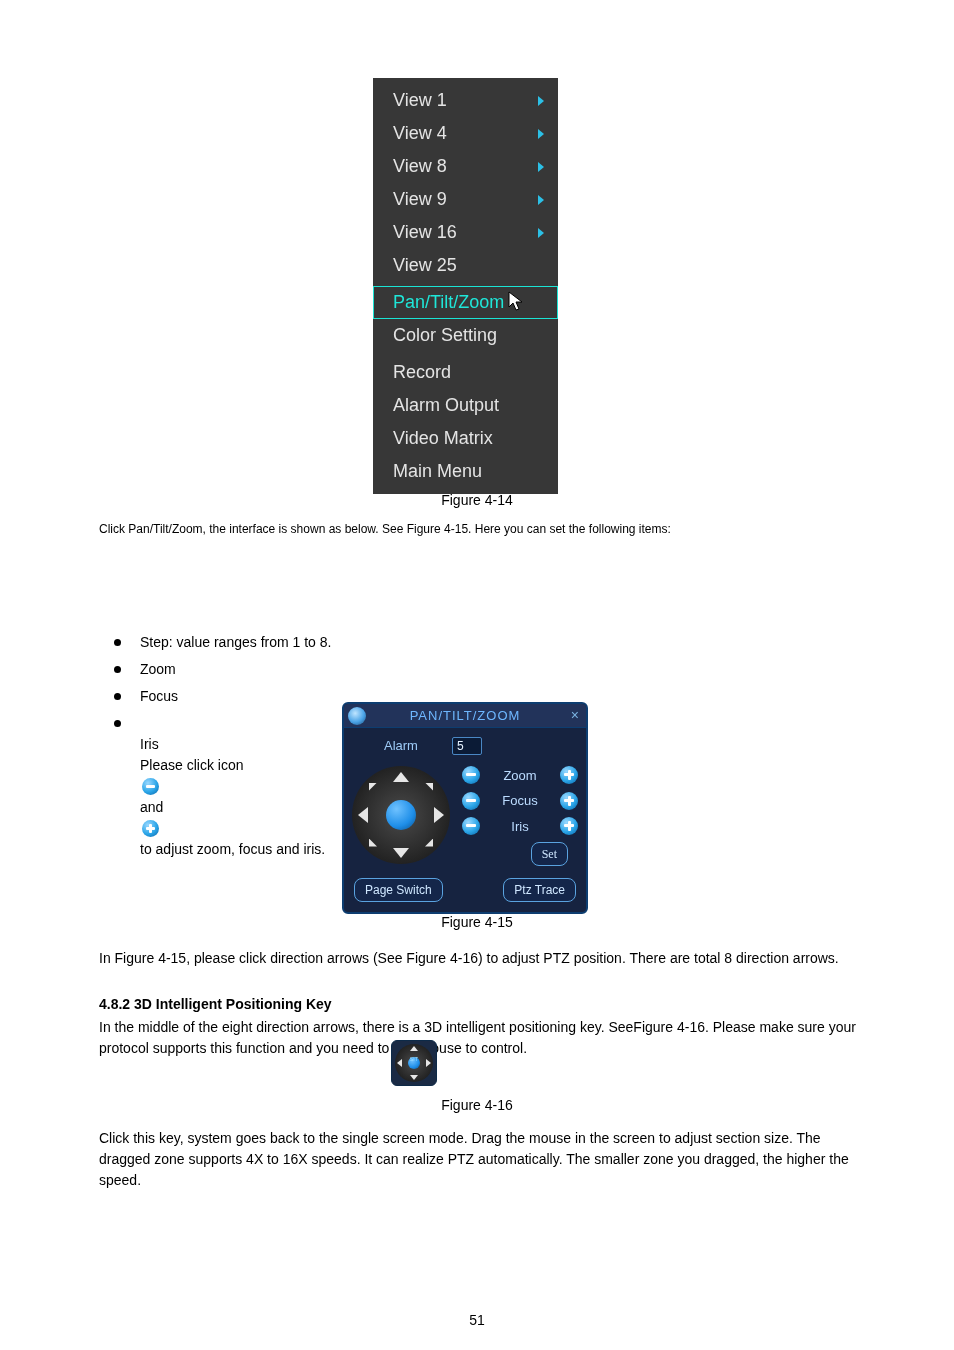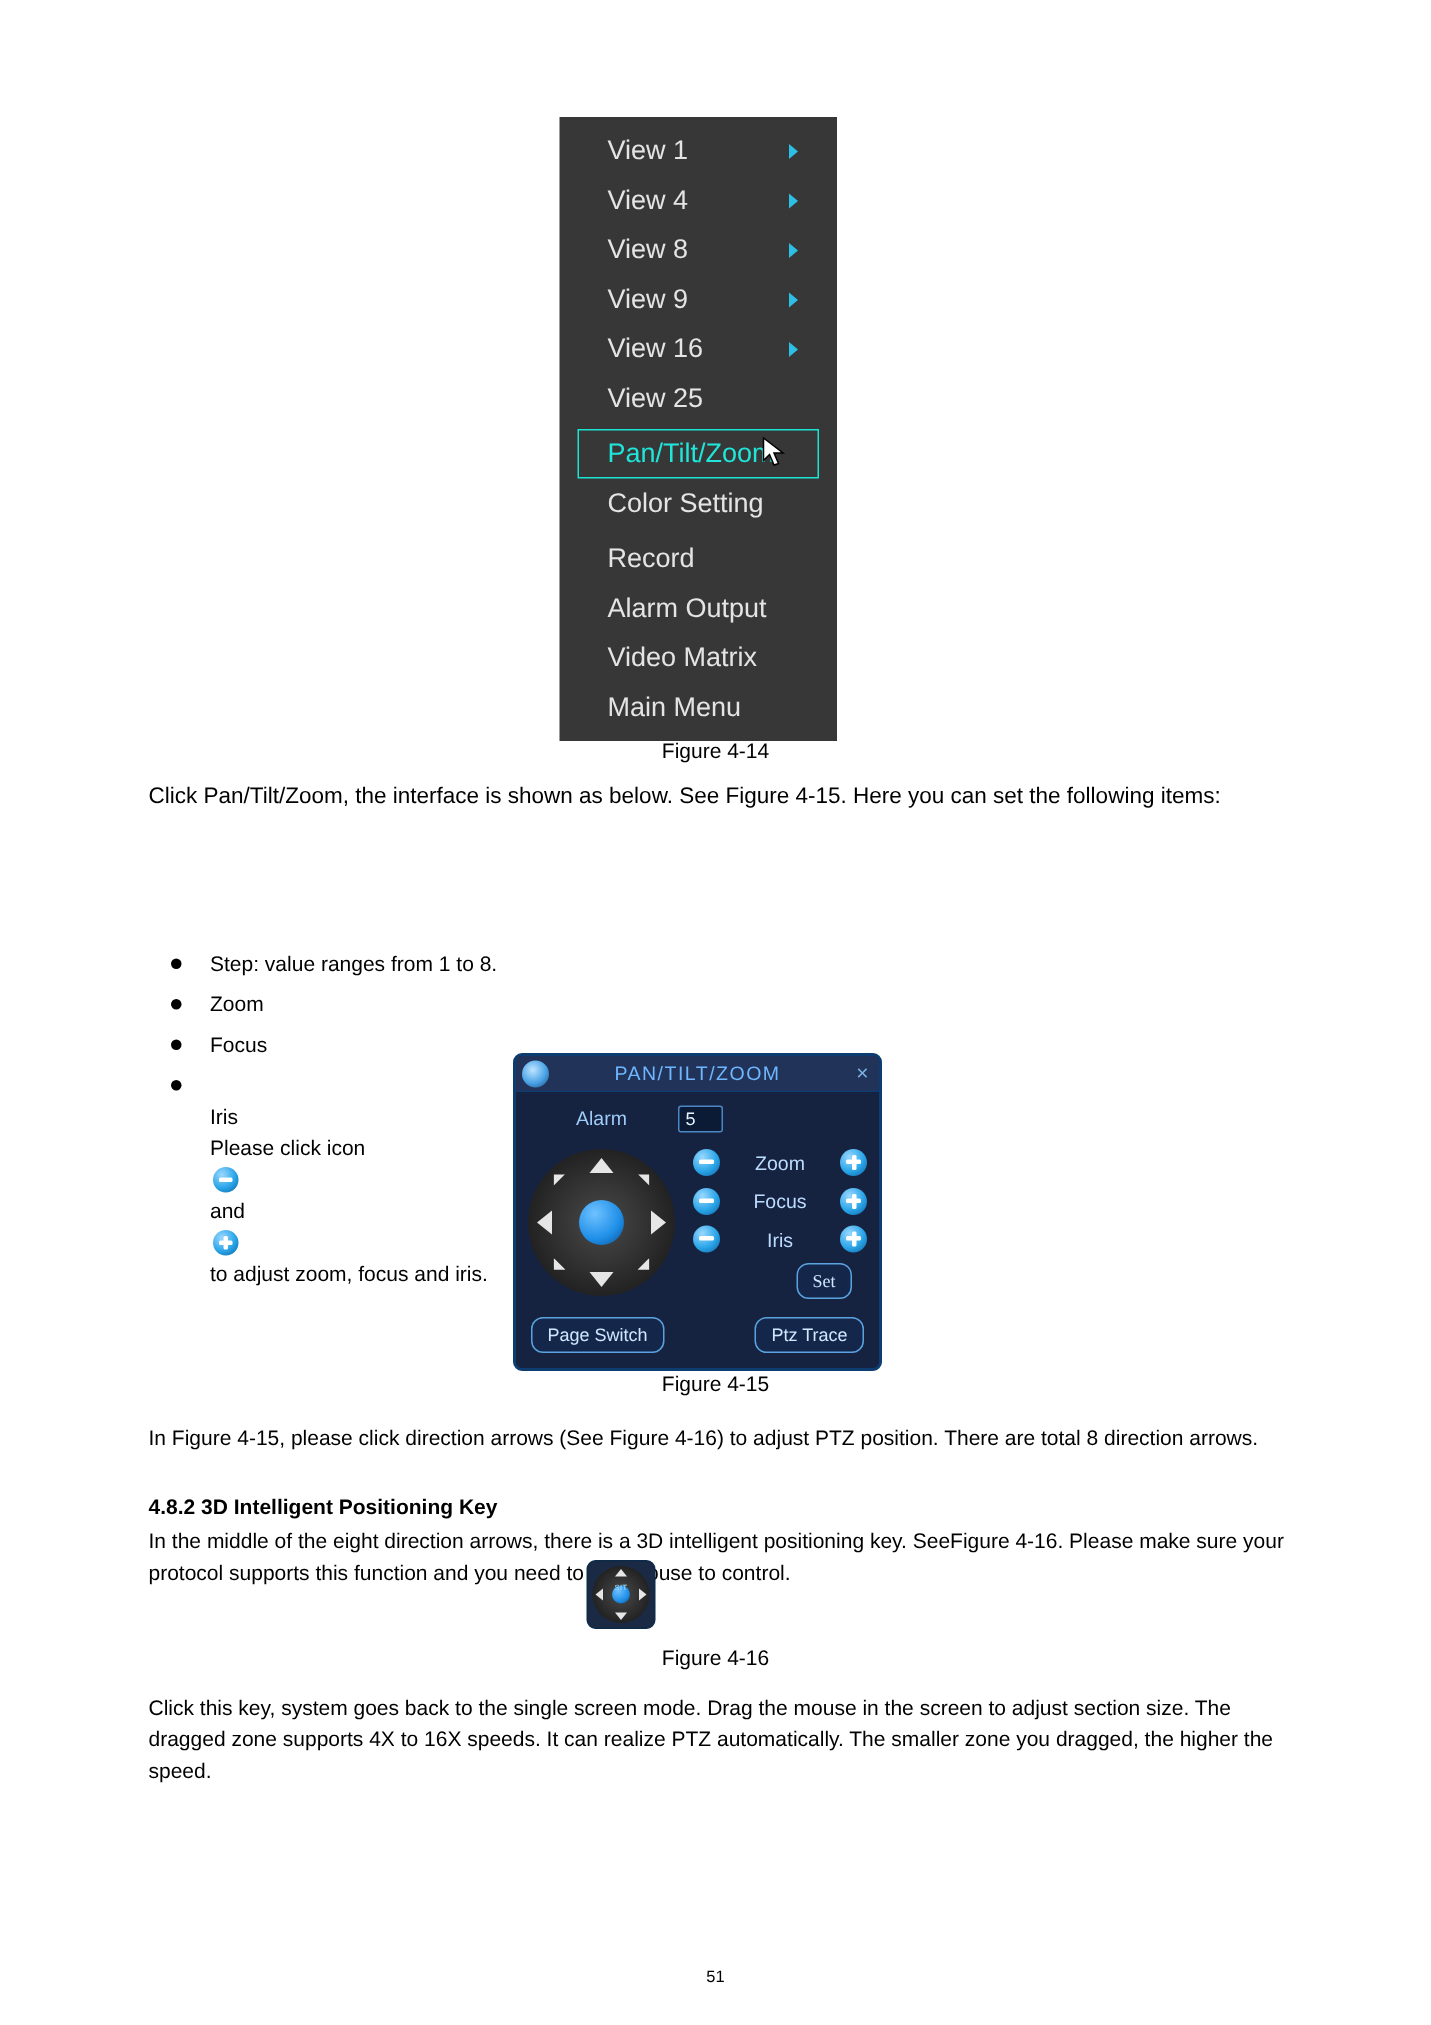--- a/index.html
+++ b/index.html
@@ -14,21 +14,21 @@
     line-height: 1.5;
   }
 
   
   .context-menu-wrap {
     position: absolute;
     left: 373px;
     top: 78px;
     width: 185px;
     background: #373737;
-    padding: 6px 12px;
+    padding: 6px 0;
   }
   .ctx-item {
     position: relative;
     color: #e4e4e4;
     font-size: 18px;
     padding: 3px 20px;
     cursor: default;
   }
   .ctx-item.hl {
     color: #1fe6d8;
@@ -63,21 +63,21 @@
     color: #000;
   }
   #fig1-cap { top: 490px; }
 
   
   .para1 {
     position: absolute;
     left: 99px;
     top: 520px;
     width: 760px;
-    font-size: 15px;
+    font-size: 12px;
   }
   .bullets {
     position: absolute;
     left: 112px;
     top: 600px;
     width: 750px;
     font-size: 14px;
     list-style: none;
     margin-top: 32px;
   }
@@ -300,21 +300,21 @@
     top: 1128px;
     width: 760px;
     font-size: 14px;
   }
 
   .page-num {
     position: absolute;
     left: 0; width: 100%;
     top: 1310px;
     text-align: center;
-    font-size: 11px;
+    font-size: 14px;
   }
 </style>
 </head>
 <body>
 
 <div class="context-menu-wrap">
   <div class="ctx-item">
     <span>View 1</span>
     <span class="ctx-arrow"></span>
   </div>

